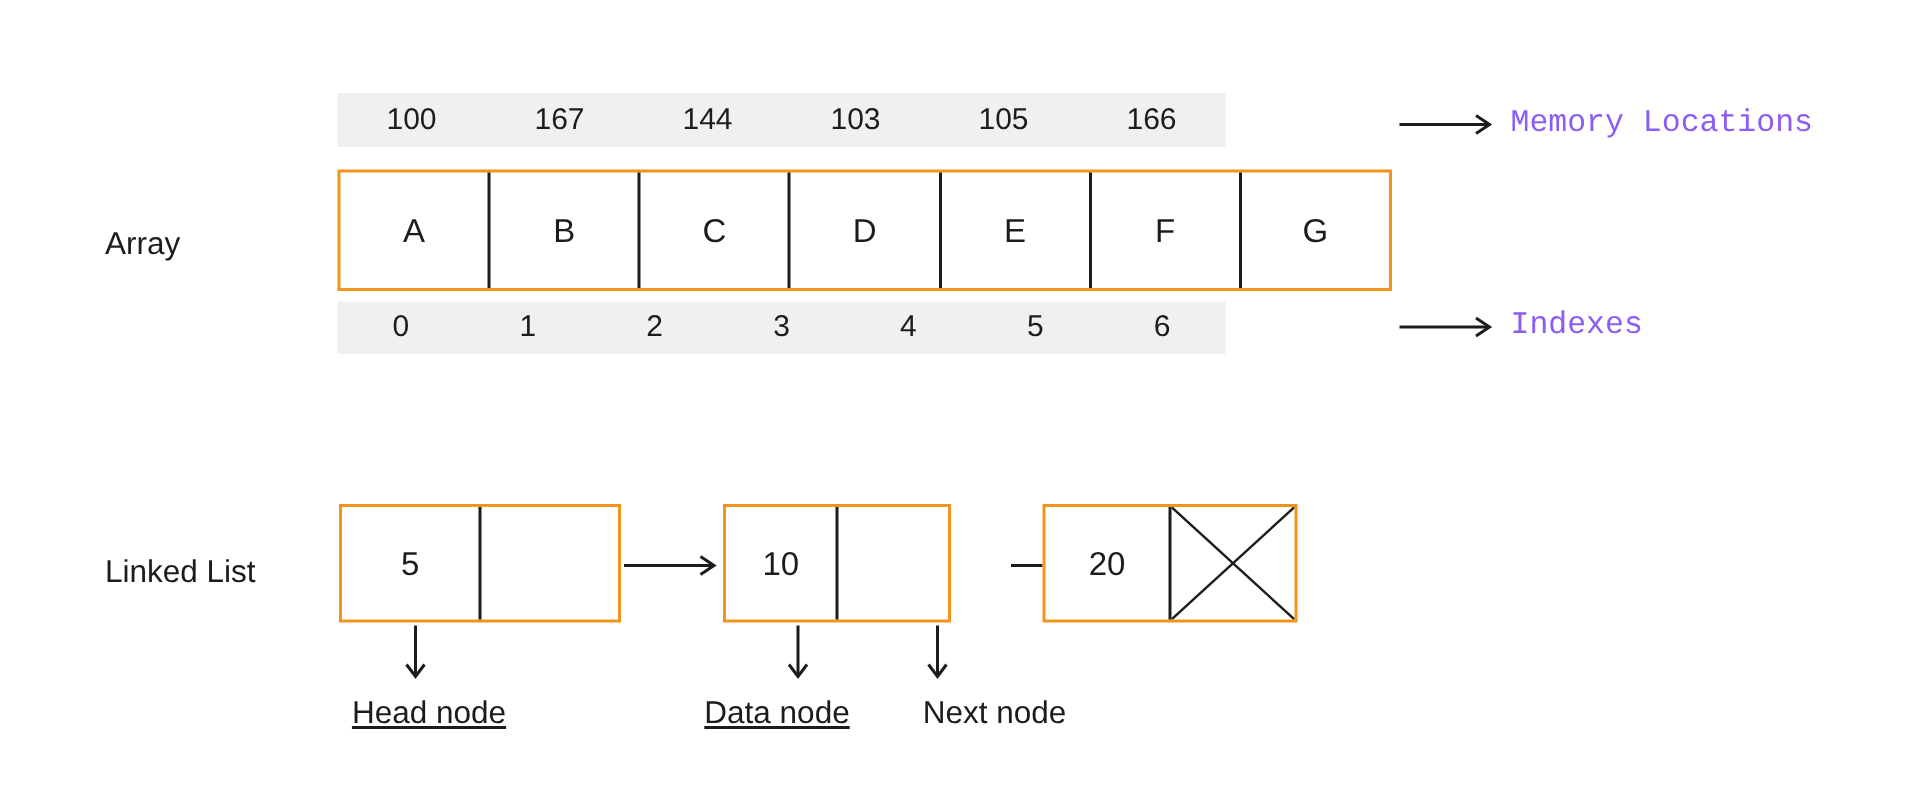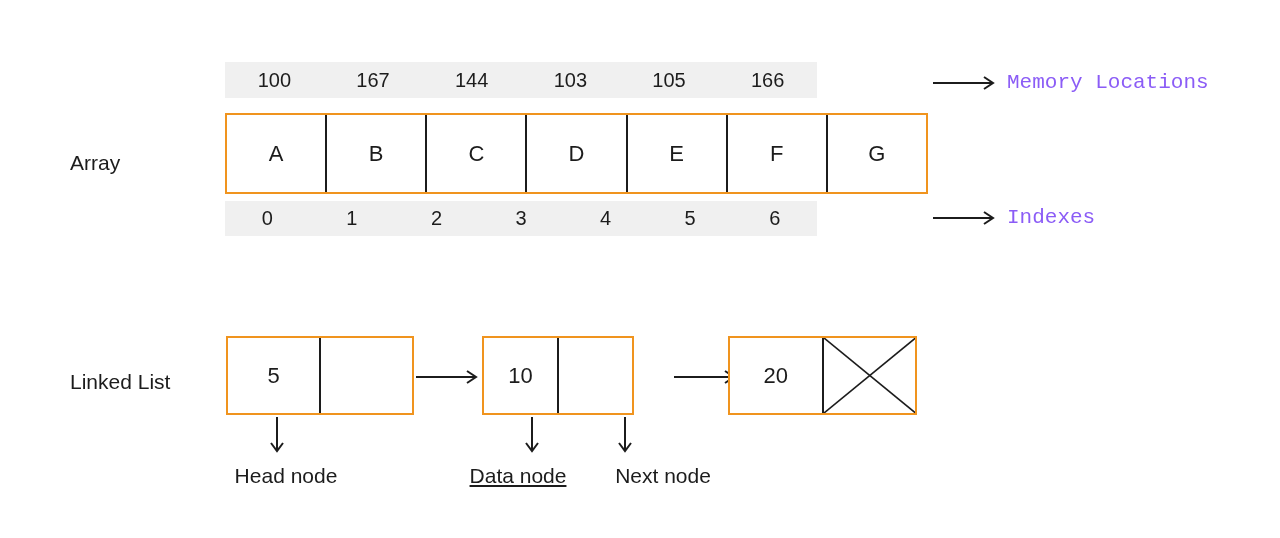--- a/index.html
+++ b/index.html
@@ -72,21 +72,21 @@
   }
   .ll-node .data-cell, .ll-node .pointer-cell {
     flex: 1 1 0;
     display: flex; align-items: center; justify-content: center;
     font-size: 22px;
     position: relative;
   }
   .ll-node .data-cell { border-right: 2px solid #1c1c1c; }
   #ll-node-1 { left: 226px; width: 188px; }
   #ll-node-2 { left: 482px; width: 152px; }
-  #ll-node-3 { left: 728px; width: 189px; }
+  #ll-node-3 { left: 695px; width: 170px; }
   .null-cross { position: absolute; inset: 0; width: 100%; height: 100%; }
   .null-cross line { stroke: #1c1c1c; stroke-width: 2; }
 
   .ll-annotation {
     position: absolute;
     top: 464px;
     transform: translateX(-50%);
     font-size: 21px;
     white-space: nowrap;
   }
@@ -177,17 +177,17 @@
   </svg>
   <svg class="arrow" style="left:524px; top:417px;" width="16" height="38">
     <line x1="8" y1="0" x2="8" y2="33"></line>
     <path d="M2 26 L8 34 L14 26"></path>
   </svg>
   <svg class="arrow" style="left:617px; top:417px;" width="16" height="38">
     <line x1="8" y1="0" x2="8" y2="33"></line>
     <path d="M2 26 L8 34 L14 26"></path>
   </svg>
 
-  <div class="ll-annotation" style="left:286px;">Head node</div>
+  <div class="ll-annotation" style="left:286px;text-decoration:underline;">Head node</div>
   <div class="ll-annotation" style="left:518px;text-decoration:underline;">Data node</div>
   <div class="ll-annotation" style="left:649px;margin-left:14px;">Next node</div>
 
 </div>
 
 </body></html>

